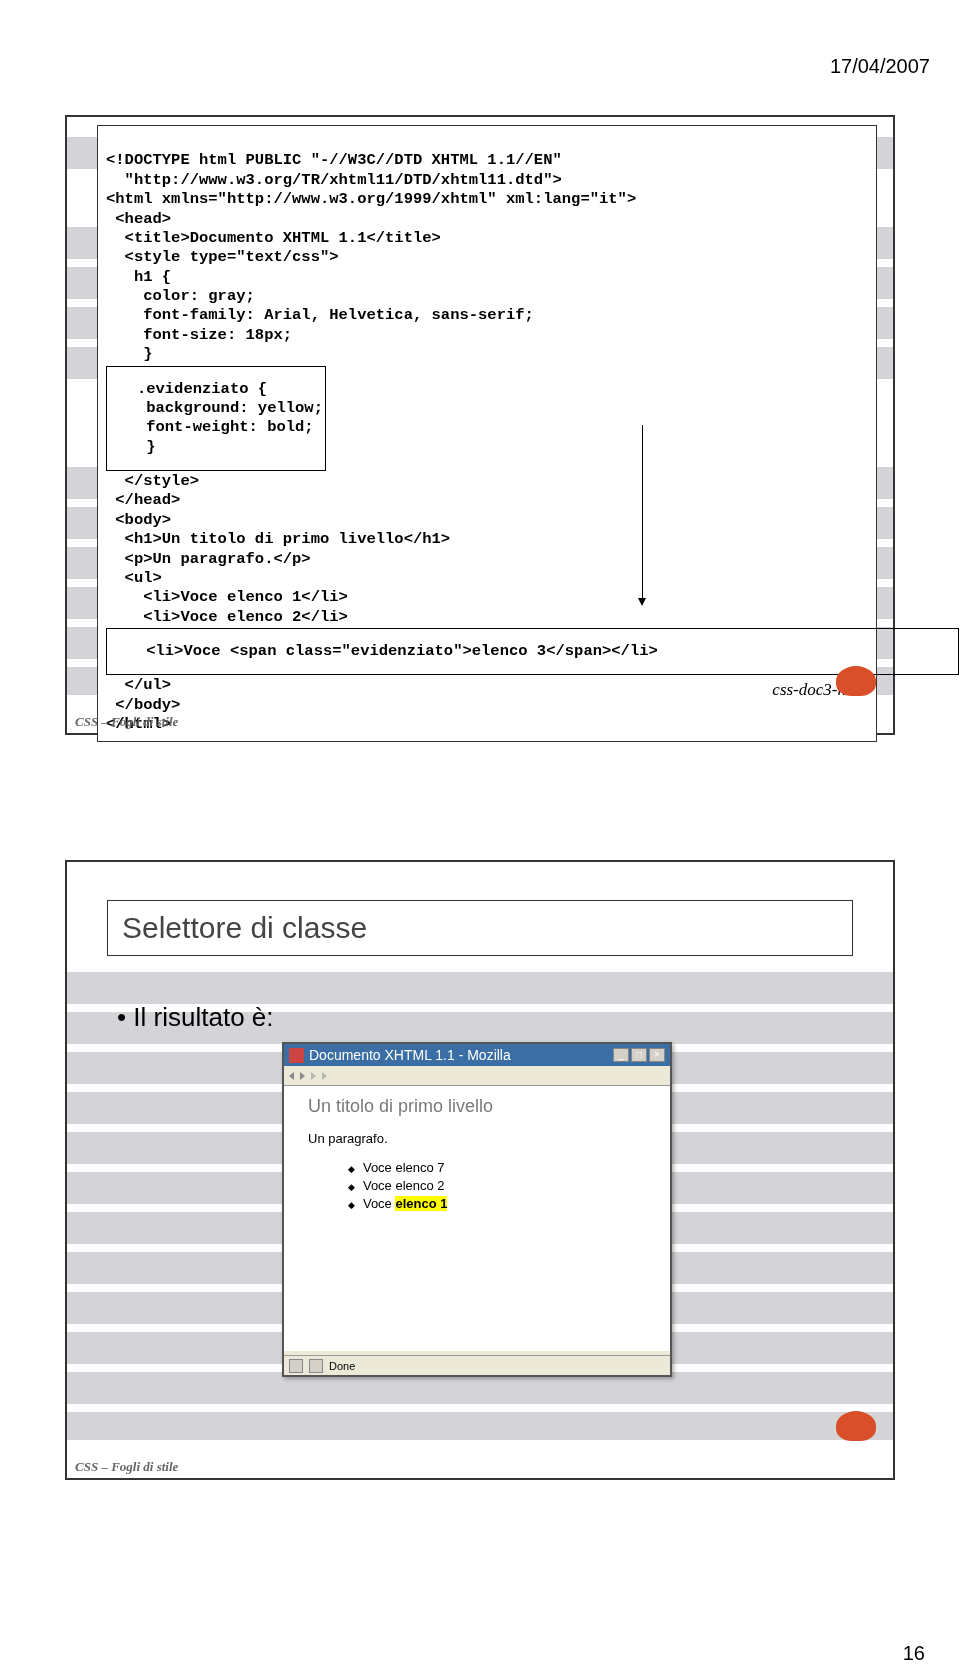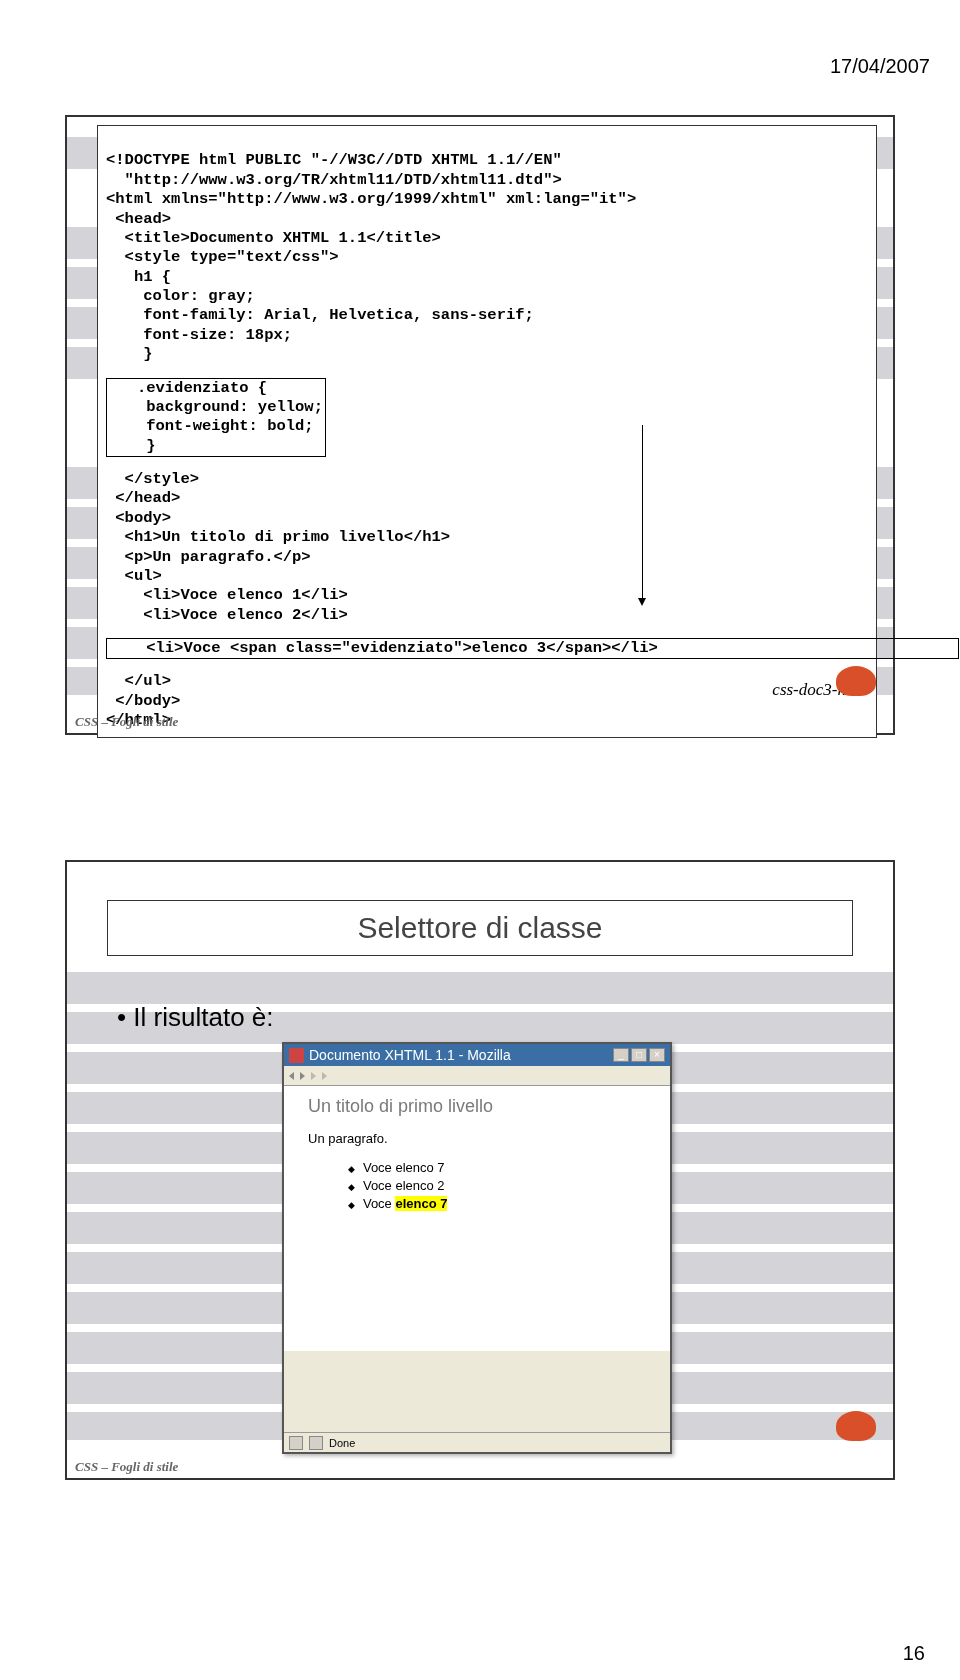--- a/index.html
+++ b/index.html
@@ -48,22 +48,22 @@
     font-family: "Courier New", monospace;
     font-size: 15.5px;
     font-weight: bold;
     line-height: 1.25;
     white-space: pre;
     color: #000;
   }
   .hl-box {
     border: 1px solid #000;
     display: inline-block;
-    padding: 0 2px;
-    margin: 13px 0;
+    padding: 13px 2px;
+    margin: 1px 0;
   }
   .arrow-line {
     position: absolute;
     width: 1px;
     background: #000;
   }
   .arrow-head {
     position: absolute;
     width: 0; height: 0;
     border-left: 4px solid transparent;
@@ -93,35 +93,34 @@
     position: absolute;
     top: 38px;
     left: 40px;
     right: 40px;
     border: 1px solid #333;
     background: #fff;
     padding: 10px 14px;
     font-family: Arial, sans-serif;
     font-size: 30px;
     color: #444;
-    text-align: center;
   }
   .bullet-text {
     position: absolute;
     top: 140px;
     left: 50px;
     font-size: 26px;
     color: #000;
   }
   .result-window {
     position: absolute;
     top: 180px;
     left: 215px;
     width: 390px;
-    height: 412px;
+    height: 335px;
     background: #ece9d8;
     border: 2px solid #555;
     box-shadow: 2px 2px 4px rgba(0,0,0,0.3);
   }
   .win-title {
     background: #3a6ea5;
     color: #fff;
     font-size: 14px;
     padding: 3px 5px;
     display: flex;
@@ -334,21 +333,21 @@
       <div class="tb-arrow r"></div>
       <div class="tb-arrow r" style="opacity:.5"></div>
       <div class="tb-arrow r" style="opacity:.5"></div>
     </div>
     <div class="content-area">
       <h3>Un titolo di primo livello</h3>
       <p>Un paragrafo.</p>
       <ul>
         <li>Voce elenco 7</li>
         <li>Voce elenco 2</li>
-        <li><span>Voce </span><span class="evid">elenco 7</span></li>
+        <li><span>Voce </span><span class="evid">elenco 1</span></li>
       </ul>
     </div>
     <div class="status-bar">
       <span class="status-ico"></span>
       <span class="status-ico"></span>
       <span>Done</span>
     </div>
   </div>
 
   <div class="lizard-logo">

